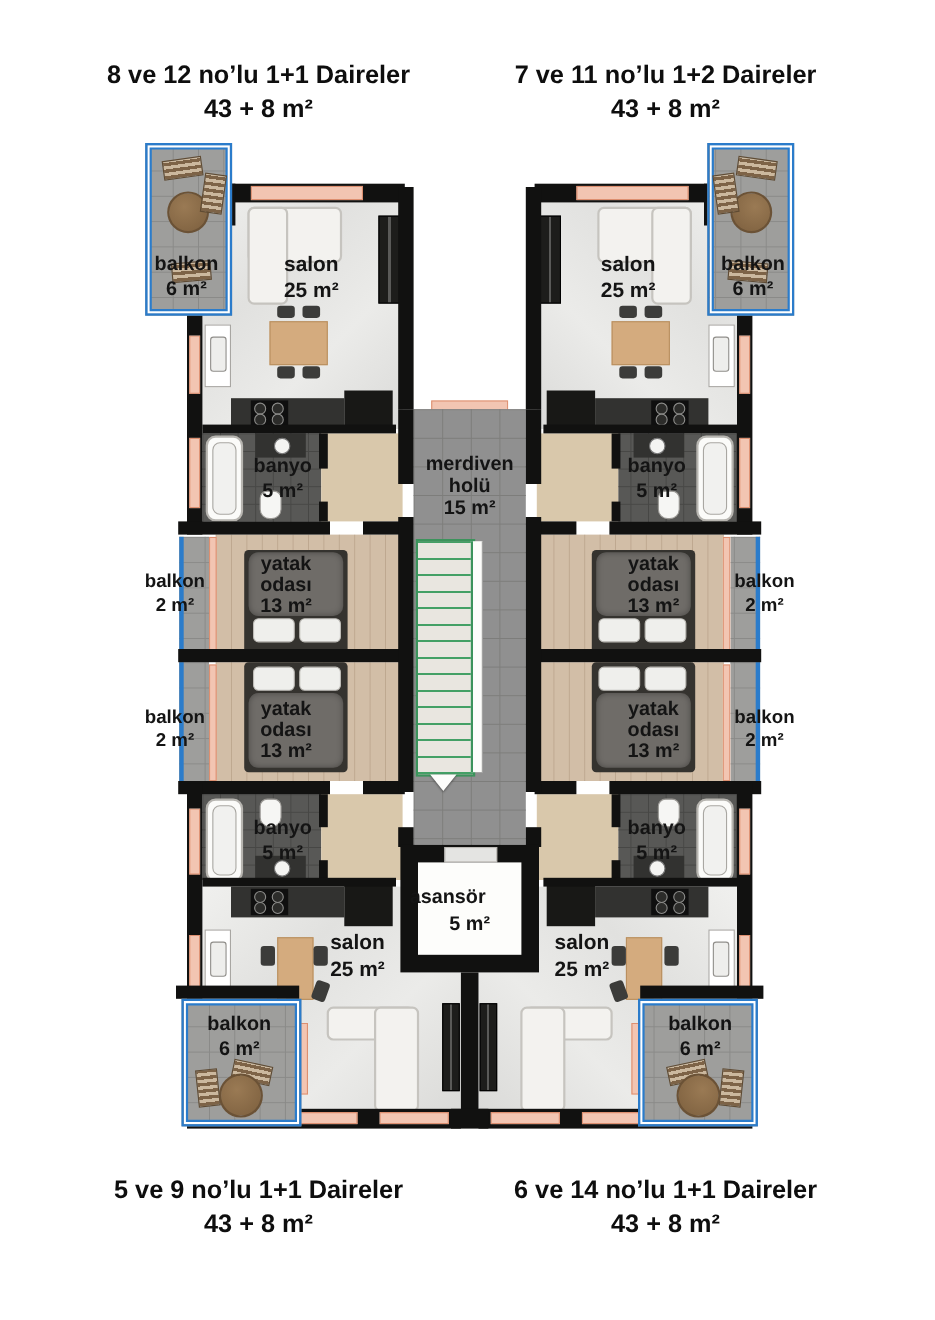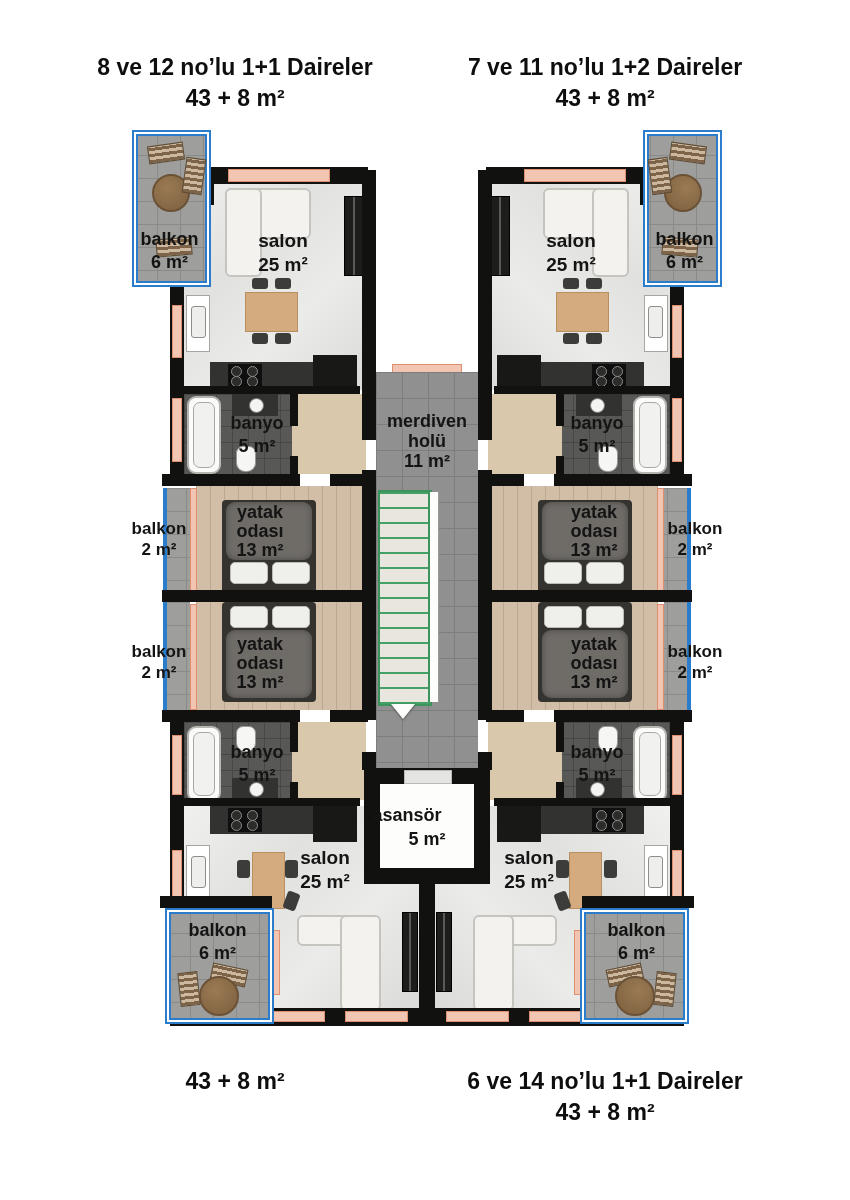--- a/index.html
+++ b/index.html
@@ -56,20 +56,21 @@
 
   <div class="title" style="left:75px;top:52px;">
     <div>8 ve 12 no’lu 1+1 Daireler</div>
     <div>43 + 8 m²</div>
   </div>
   <div class="title" style="left:445px;top:52px;">
     <div>7 ve 11 no’lu 1+2 Daireler</div>
     <div>43 + 8 m²</div>
   </div>
   <div class="title" style="left:75px;top:1066px;">
+    <div>5 ve 9 no’lu 1+1 Daireler</div>
     <div>43 + 8 m²</div>
   </div>
   <div class="title" style="left:445px;top:1066px;">
     <div>6 ve 14 no’lu 1+1 Daireler</div>
     <div>43 + 8 m²</div>
   </div>
 
   <div class="half" id="half-left">
 
     <div class="abs tileg" style="left:48px;top:363px;width:27px;height:104px;"></div>
@@ -367,21 +368,21 @@
     <div class="abs win" style="left:392px;top:364px;width:70px;height:14px;"></div>
     <div class="abs tileh" style="left:376px;top:372px;width:102px;height:396px;"></div>
     <div class="abs wall" style="left:362px;top:372px;width:14px;height:68px;"></div>
     <div class="abs wall" style="left:362px;top:470px;width:14px;height:250px;"></div>
     <div class="abs wall" style="left:362px;top:752px;width:14px;height:18px;"></div>
     <div class="abs wall" style="left:478px;top:372px;width:14px;height:68px;"></div>
     <div class="abs wall" style="left:478px;top:470px;width:14px;height:250px;"></div>
     <div class="abs wall" style="left:478px;top:752px;width:14px;height:18px;"></div>
     <span class="lbl md" style="left:376px;top:412px;width:102px;">merdiven</span>
     <span class="lbl md" style="left:376px;top:432px;width:102px;">holü</span>
-    <span class="lbl md" style="left:376px;top:452px;width:102px;">11 m²</span>
+    <span class="lbl md" style="left:376px;top:452px;width:102px;">15 m²</span>
     <div class="abs stairs" style="left:378px;top:490px;width:50px;height:212px;"></div>
     <div class="abs banister" style="left:428px;top:492px;width:8px;height:210px;"></div>
     <div class="abs down-arrow" style="left:391px;top:704px;"></div>
     <div class="abs wall" style="left:364px;top:768px;width:126px;height:116px;"></div>
     <div class="abs" style="left:380px;top:784px;width:94px;height:84px;background:#fdfdfb;"></div>
     <div class="abs lift-door" style="left:404px;top:770px;width:46px;height:12px;"></div>
     <span class="lbl md" style="left:360px;top:806px;width:94px;">asansör</span>
     <span class="lbl md" style="left:380px;top:830px;width:94px;">5 m²</span>
     <div class="abs wall" style="left:419px;top:884px;width:16px;height:128px;"></div>
     <div class="abs wall" style="left:410px;top:1008px;width:34px;height:18px;"></div>

